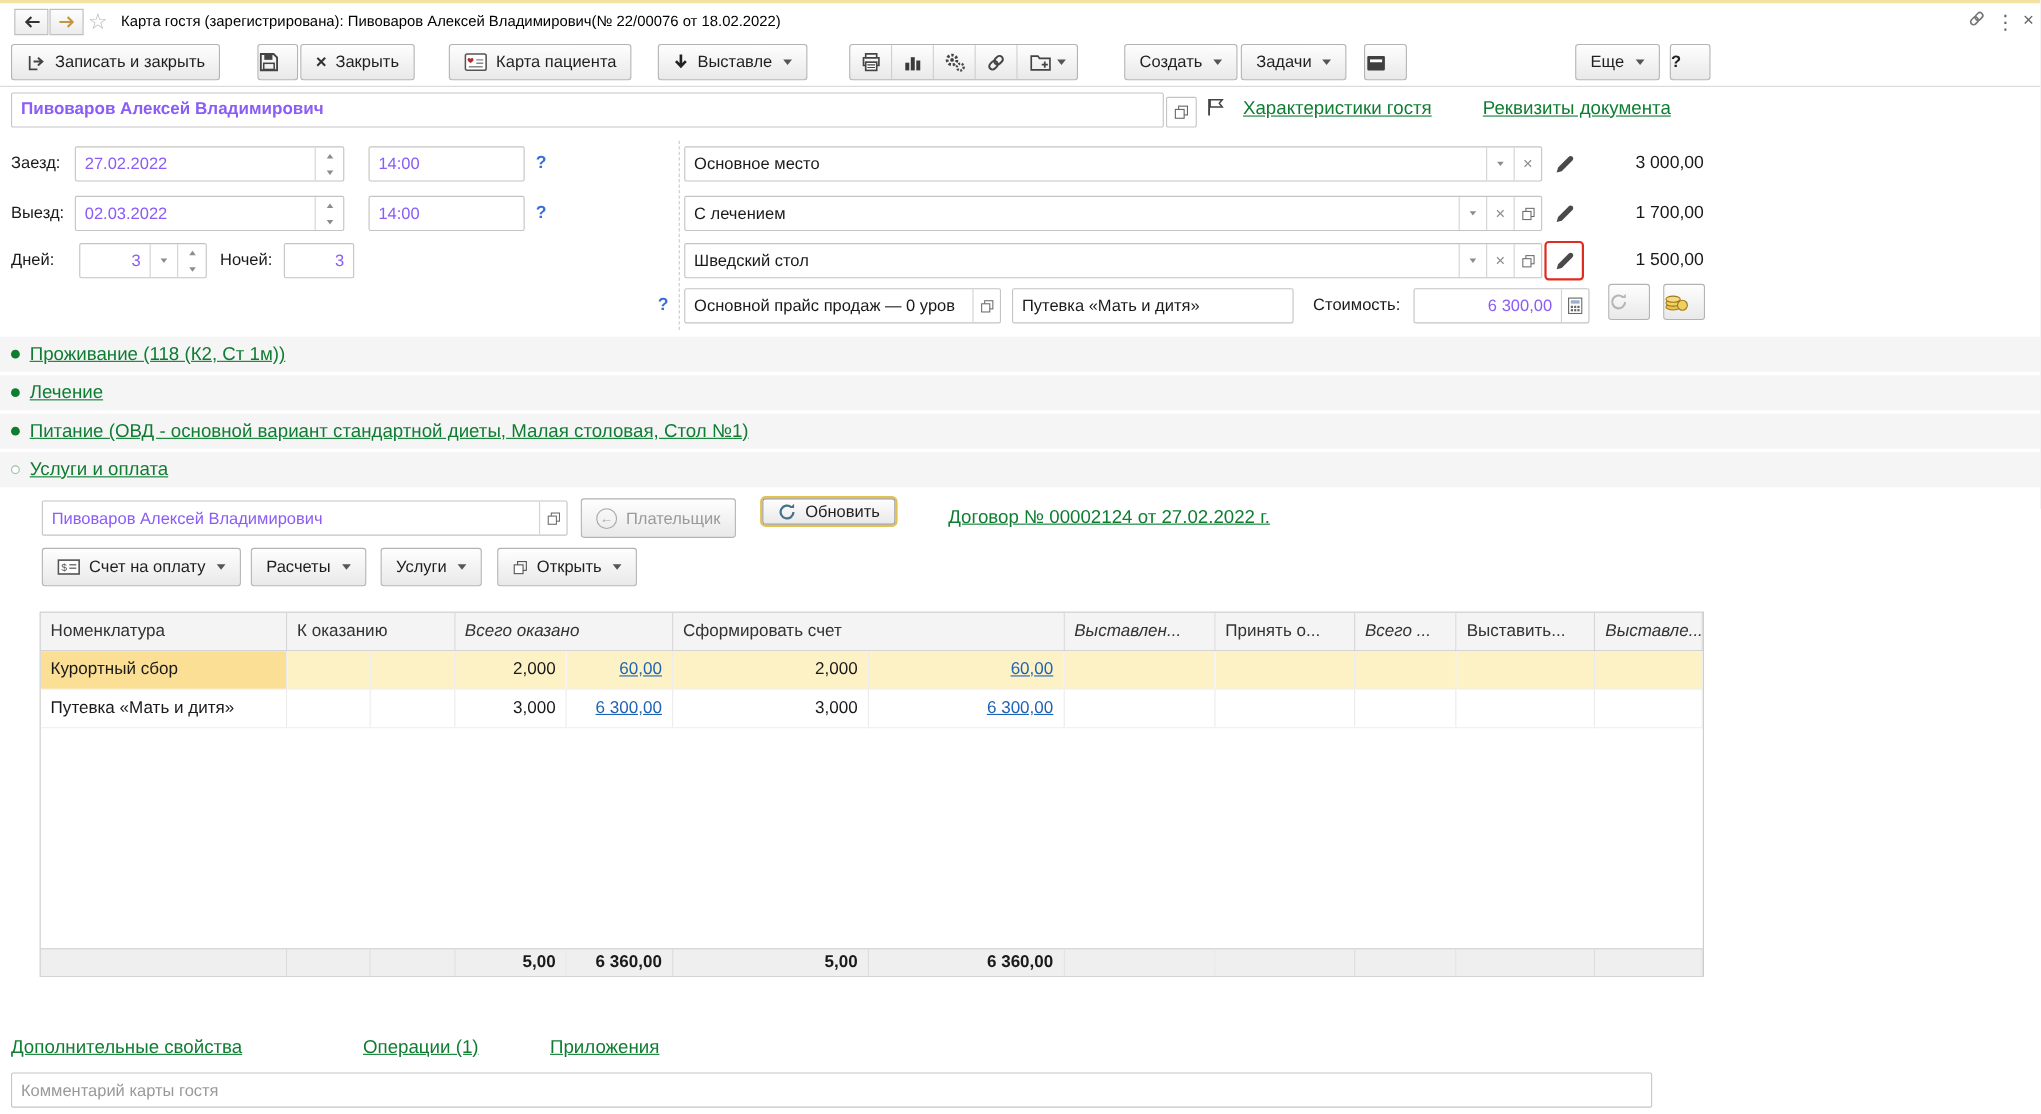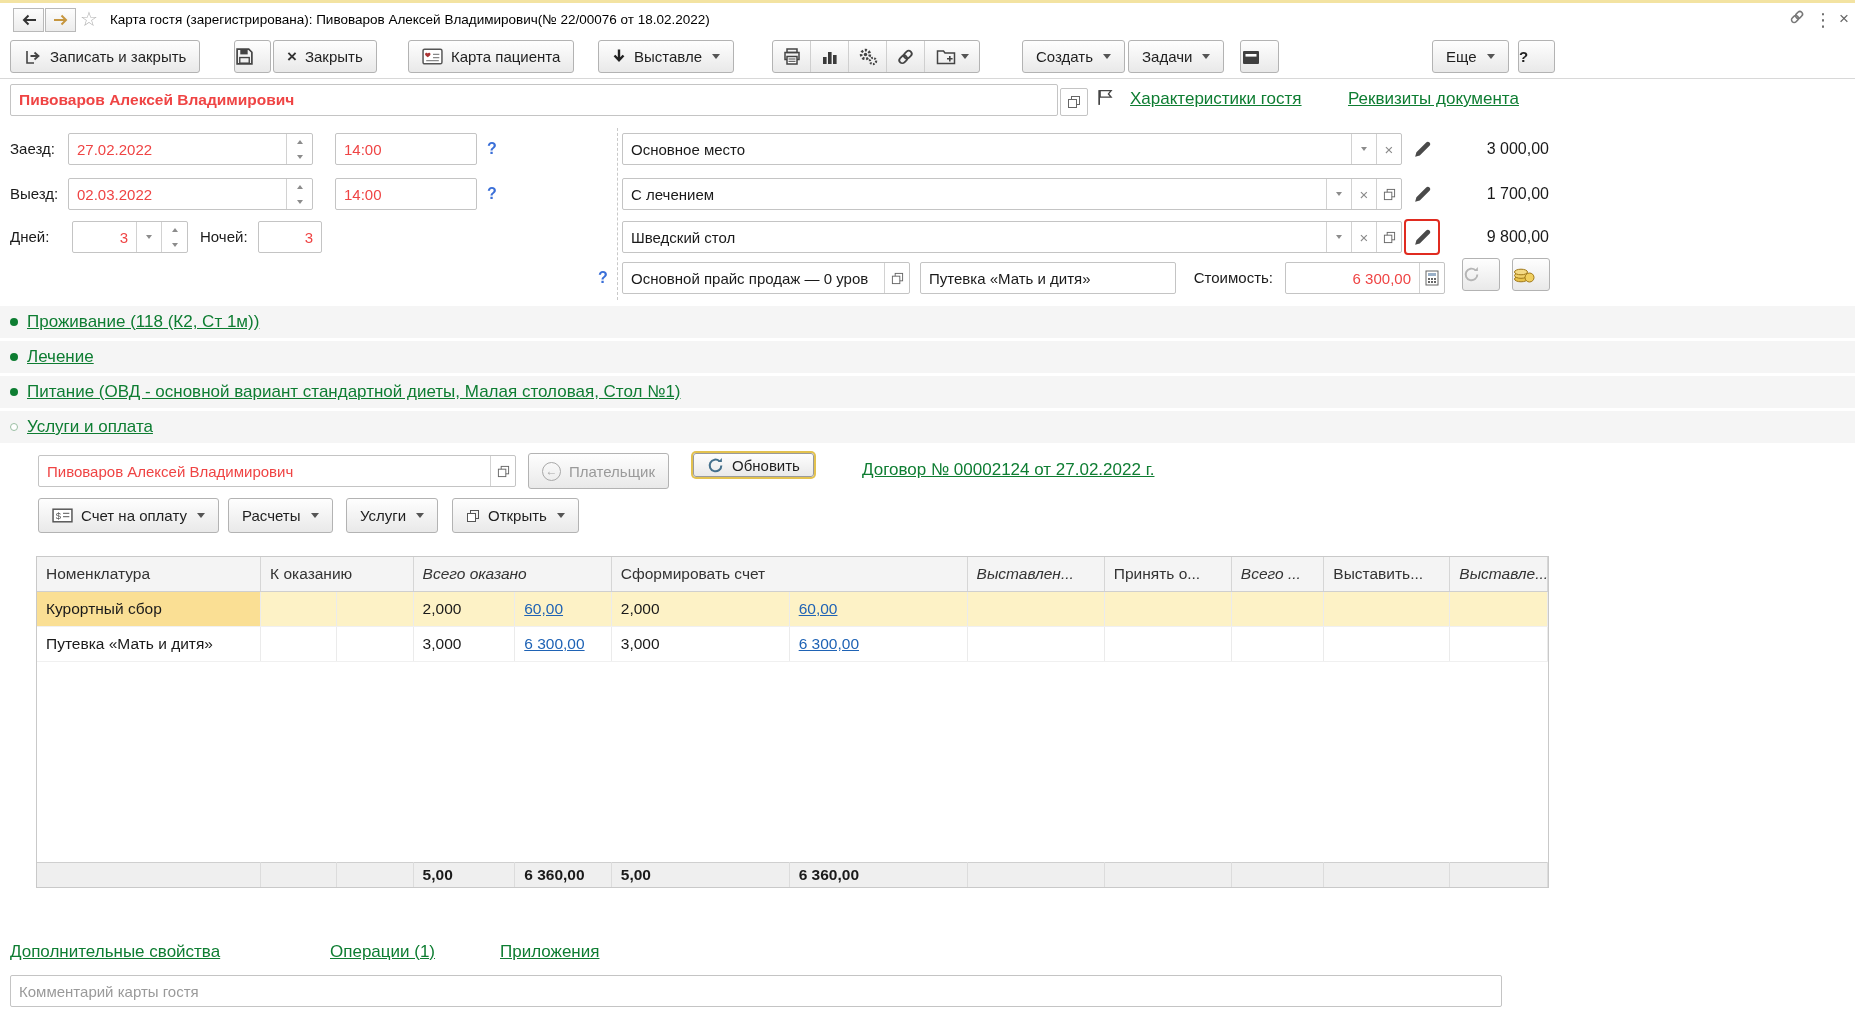--- a/index.html
+++ b/index.html
@@ -26,21 +26,21 @@
   .tri-up-s{width:0;height:0;border-left:3.5px solid transparent;border-right:3.5px solid transparent;border-bottom:4.5px solid #8c8c8c}
   .tri-dn-s{width:0;height:0;border-left:3.5px solid transparent;border-right:3.5px solid transparent;border-top:4.5px solid #8c8c8c}
   .icon-group{position:absolute;top:4px;height:33px;box-sizing:border-box;display:flex;
               border:1px solid #b3b3b3;border-radius:3px;background:linear-gradient(#fefefe,#e9e9e9)}
   .icon-cell{width:38px;display:flex;align-items:center;justify-content:center;border-right:1px solid #cfcfcf;box-sizing:border-box}
   .icon-cell:last-child{border-right:none}
   
   .lbl{position:absolute;height:32px;line-height:32px;white-space:nowrap}
   .fieldwrap{position:absolute;display:flex;height:32px;box-sizing:border-box;border:1px solid #c4c4c4;
              border-radius:2px;background:#fff;align-items:stretch}
-  .fieldwrap input{border:none;outline:none;flex:1;min-width:0;padding:0 8px;font:15px "Liberation Sans",sans-serif;color:#ef4444;background:transparent}
+  .fieldwrap input{border:none;outline:none;flex:1;min-width:0;padding:0 8px;font:15px "Liberation Sans",sans-serif;color:#8b5cf6;background:transparent}
   .fieldwrap input.num{text-align:right}
   .fieldwrap input.bold{font-weight:bold;font-size:15.5px}
   .fieldwrap input::placeholder{color:#9a9a9a}
   .cell{width:24px;display:flex;align-items:center;justify-content:center;border-left:1px solid #d2d2d2;color:#8a8a8a}
   .spincell{width:25px;display:flex;flex-direction:column;border-left:1px solid #d2d2d2}
   .spincell span{flex:1;display:flex;align-items:center;justify-content:center}
   .helpq{position:absolute;color:var(--help-blue,#3a6fd8);font-weight:bold;font-size:16px;height:32px;line-height:32px}
   .combo-text{flex:1;display:flex;align-items:center;padding:0 8px;white-space:nowrap;overflow:hidden}
   .price{position:absolute;width:120px;text-align:right;font-size:16px;height:32px;line-height:32px}
   .pencil-btn{display:flex;align-items:center;justify-content:center;width:32px;height:32px}
@@ -54,21 +54,21 @@
   
   #tablewrap{position:absolute;left:36px;top:556px;width:1513px;height:332px;box-sizing:border-box;
              border:1px solid #c9c9c9;display:flex;flex-direction:column;background:#fff}
   table.grid{border-collapse:collapse;table-layout:fixed;width:1511px;font-size:15.5px}
   table.grid th{background:#f4f4f4;font-weight:normal;text-align:left;color:#333;height:34px;
                 border-right:1px solid #d6d6d6;border-bottom:1px solid #cfcfcf;padding:0 9px;
                 overflow:hidden;white-space:nowrap;box-sizing:border-box}
   table.grid td{height:35px;border-right:1px solid #ebebeb;border-bottom:1px solid #f0f0f0;
                 padding:0 9px;overflow:hidden;white-space:nowrap;box-sizing:border-box}
   table.grid th.ital{font-style:italic}
-  td.num{}
+  td.num{text-align:right}
   .blue{color:var(--blue-link,#1f63b5);text-decoration:underline;cursor:pointer}
   tr.sel td{background:var(--row-selected,#fdf2c6)}
   tr.sel td.selcell{background:var(--cell-selected,#fadf94)}
   #tfoot{margin-top:auto}
   #tfoot td{background:#efefef;border-top:1px solid #cfcfcf;border-right:1px solid #dcdcdc;height:25px;font-weight:bold;border-bottom:none}
   .circ-arrow{display:inline-flex;width:17px;height:17px;border:1.5px solid #a8a8a8;border-radius:50%;
               align-items:center;justify-content:center;color:#a8a8a8;font-size:12px}
 </style>
 </head>
 <body>
@@ -318,21 +318,21 @@
           <rect x="4.5" y="1.5" width="8" height="8" fill="none" stroke="#666"></rect>
           <rect x="1.5" y="4.5" width="8" height="8" fill="#fff" stroke="#666"></rect>
         </svg>
     </span>
   </div>
   <span class="pencil-btn red-box abs" style="left:1404px;top:219px;width:36px;height:36px">
     <svg width="21" height="21" viewBox="0 0 20 20">
         <path d="M3 17l1.2-4.4L13.5 3.3c.9-.9 2.3-.9 3.2 0 .9.9.9 2.3 0 3.2L7.4 15.8 3 17z" fill="#4a4a4a"></path>
       </svg>
   </span>
-  <span class="price" style="left:1429px;top:221px">9 800,00</span>
+  <span class="price" style="left:1429px;top:221px">1 500,00</span>
 
   <div class="fieldwrap" style="left:622px;top:262px;width:288px">
     <span class="combo-text">Основной прайс продаж — 0 уров</span>
     <span class="cell">
       <svg width="13" height="13" viewBox="0 0 14 14">
           <rect x="4.5" y="1.5" width="8" height="8" fill="none" stroke="#666"></rect>
           <rect x="1.5" y="4.5" width="8" height="8" fill="#fff" stroke="#666"></rect>
         </svg>
     </span>
   </div>

